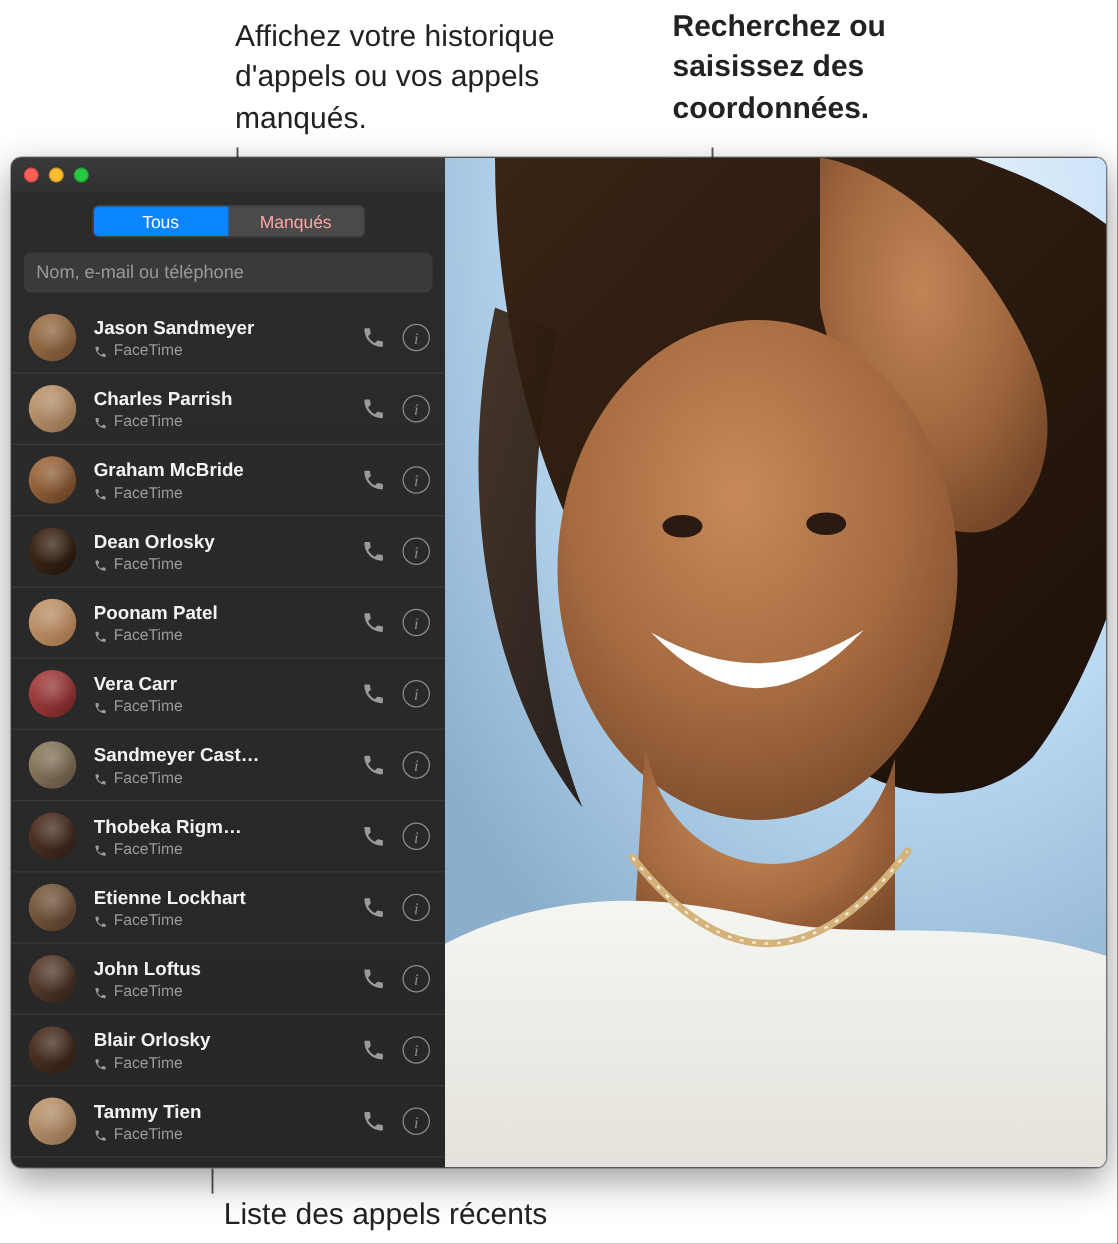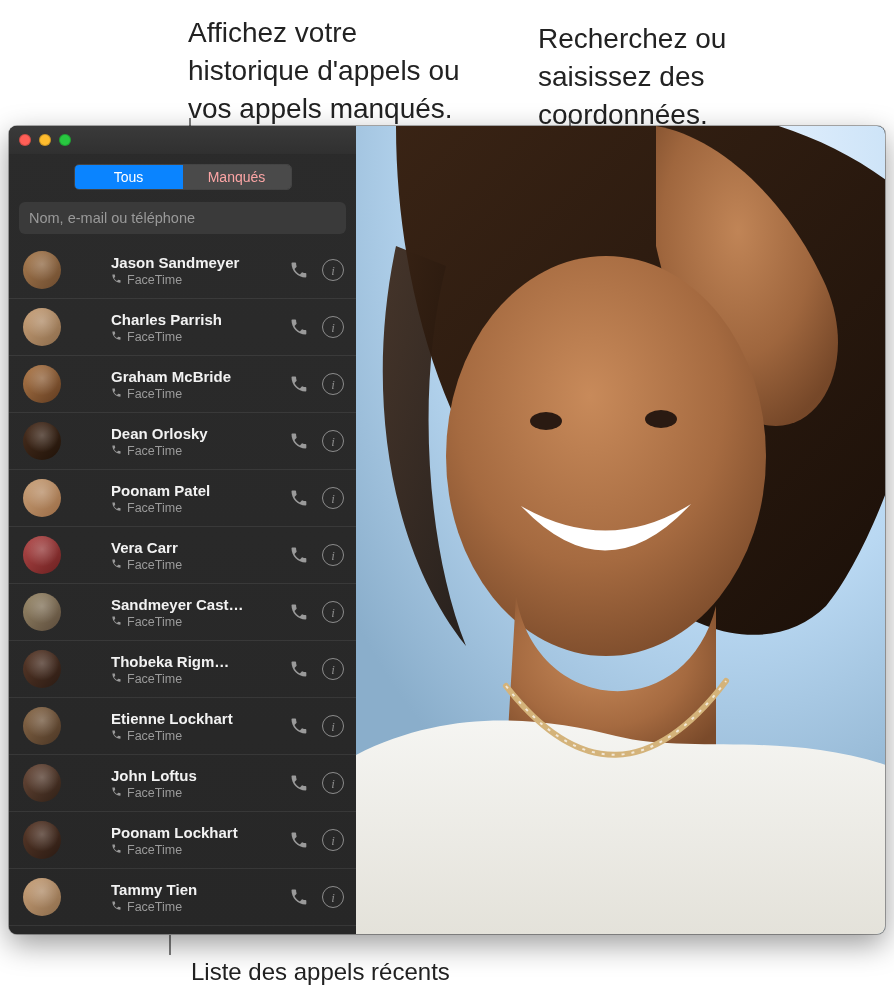--- a/index.html
+++ b/index.html
@@ -8,27 +8,27 @@
     background: #fff;
     width: 894px;
     height: 995px;
     position: relative;
     overflow: hidden;
   }
 
   
   .callout {
     position: absolute;
-    font-size: 28px;
+    font-size: 24px;
     color: #222;
     line-height: 1.35;
   }
   .callout-left { left: 188px; top: 14px; width: 290px; }
-  .callout-right { left: 538px; top: 20px; width: 280px; }
-  .callout-bottom { left: 191px; top: 956px; font-size: 24px; }
+  .callout-right { left: 538px; top: 6px; width: 280px; font-weight: bold; }
+  .callout-bottom { left: 179px; top: 956px; font-size: 24px; }
 
   
   .lines { position: absolute; left: 0; top: 0; pointer-events: none; }
 
   
   .window {
     position: absolute;
     left: 9px;
     top: 126px;
     width: 876px;
@@ -101,21 +101,20 @@
   }
   .search input::placeholder { color: #9a9a9a; }
 
   .list { flex: 1; overflow: hidden; }
   .row {
     display: flex;
     align-items: center;
     height: 57px;
     padding: 0 12px 0 14px;
     border-bottom: 1px solid rgba(255,255,255,0.08);
-    gap: 36px;
   }
   .avatar {
     width: 38px; height: 38px; border-radius: 50%;
     flex-shrink: 0;
     margin-right: 14px;
     background: #555;
     position: relative;
     overflow: hidden;
   }
   .avatar::after{
@@ -127,21 +126,21 @@
   .name {
     color: #f2f2f2;
     font-size: 15px;
     font-weight: 600;
     white-space: nowrap;
     overflow: hidden;
     text-overflow: ellipsis;
   }
   .sub {
     display: flex;
-    align-items: flex-start;
+    align-items: flex-end;
     gap: 5px;
     color: #9a9a9a;
     font-size: 12.5px;
     margin-top: 2px;
   }
   .sub svg { width: 11px; height: 11px; }
   .actions { display: flex; align-items: center; gap: 10px; }
   .act-btn {
     width: 26px; height: 26px;
     display: flex; align-items: center; justify-content: center;
@@ -418,21 +417,21 @@
                 <path fill="currentColor" d="M6.6 10.8c1.4 2.8 3.7 5.1 6.5 6.5l2.2-2.2c.3-.3.7-.4 1-.2 1.1.4 2.3.6 3.5.6.6 0 1 .4 1 1V20c0 .6-.4 1-1 1C10.6 21 3 13.4 3 4c0-.6.4-1 1-1h3.5c.6 0 1 .4 1 1 0 1.2.2 2.4.6 3.5.1.4 0 .8-.2 1l-2.3 2.3z"></path>
               </svg>
       </div>
       <div class="info-btn">i</div>
     </div>
   </div>
 
   <div class="row">
     <div class="avatar tint11"></div>
     <div class="info">
-      <div class="name">Poonam Lockhart</div>
+      <div class="name">Blair Orlosky</div>
       <div class="sub">
         <svg viewBox="0 0 24 24">
                 <path fill="currentColor" d="M6.6 10.8c1.4 2.8 3.7 5.1 6.5 6.5l2.2-2.2c.3-.3.7-.4 1-.2 1.1.4 2.3.6 3.5.6.6 0 1 .4 1 1V20c0 .6-.4 1-1 1C10.6 21 3 13.4 3 4c0-.6.4-1 1-1h3.5c.6 0 1 .4 1 1 0 1.2.2 2.4.6 3.5.1.4 0 .8-.2 1l-2.3 2.3z"></path>
               </svg>
         <span class="sublabel">FaceTime</span>
       </div>
     </div>
     <div class="actions">
       <div class="act-btn">
         <svg viewBox="0 0 24 24">

